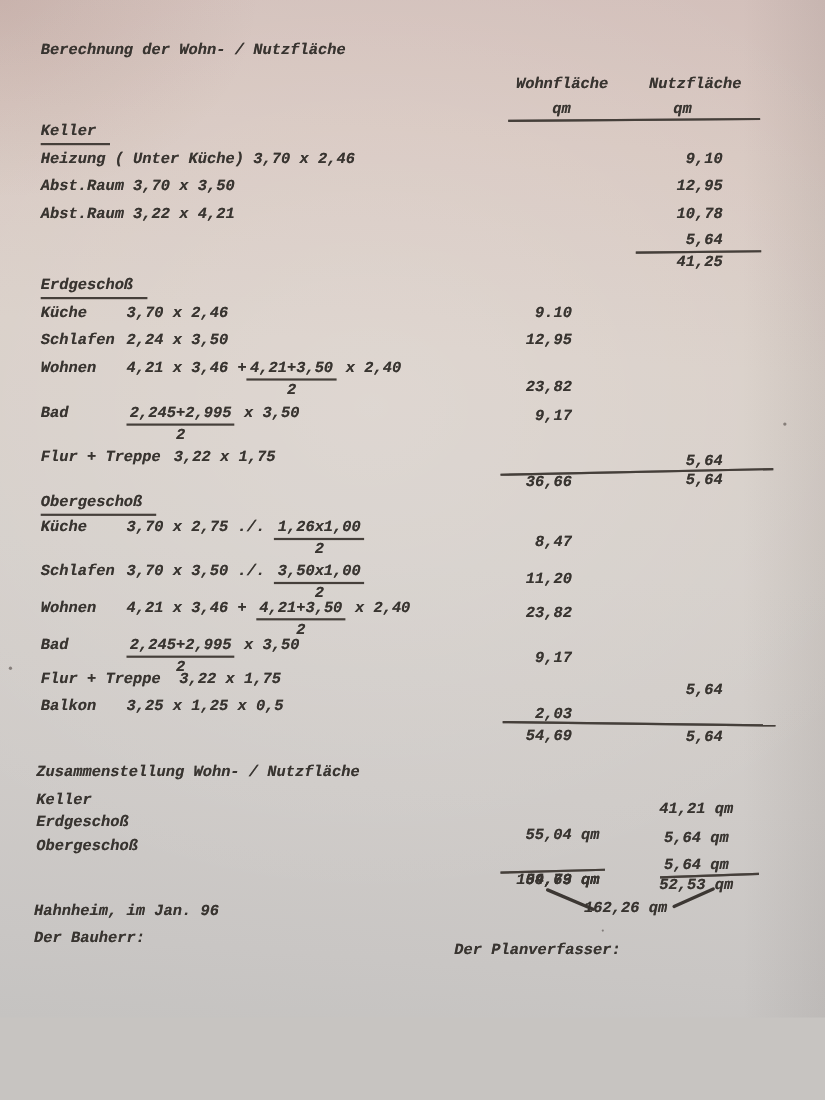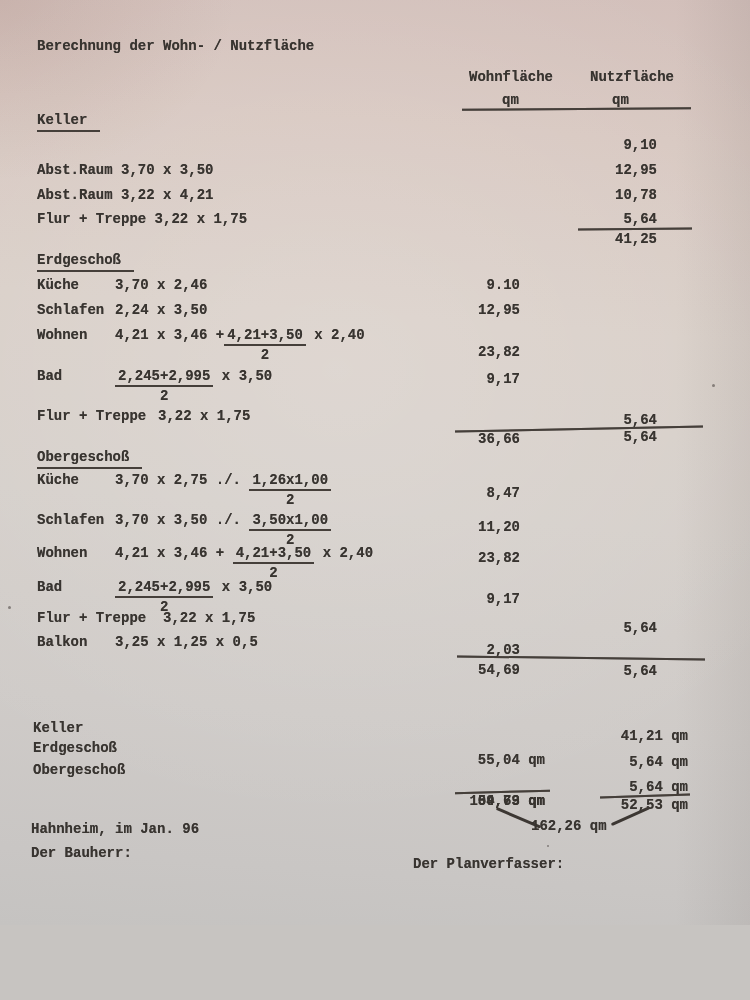--- a/index.html
+++ b/index.html
@@ -8,32 +8,33 @@
     background:#c7c4c1;
     font-family:"Liberation Mono","DejaVu Sans Mono",monospace;
   }
   .paper{
     position:relative;width:750px;height:925px;overflow:hidden;
     background:
       radial-gradient(45% 28% at 0% 0%, rgba(120,70,62,0.13), rgba(120,70,62,0) 70%),
       radial-gradient(120% 80% at 45% 40%, rgba(255,255,255,0.16), rgba(255,255,255,0) 62%),
       linear-gradient(270deg, rgba(95,85,82,0.10), rgba(95,85,82,0) 10%),
       linear-gradient(184deg, #d3c0bb 0%, #d8c8c1 15%, #d9cfc8 35%, #d5cfca 55%, #cfcbc8 76%, #c9c6c4 92%, #c5c3c1 100%);
+    font-style: italic;
   }
   .ln{
     position:absolute;
     font-size:14px;line-height:16px;font-weight:700;
     color:#383430;white-space:pre;
     text-shadow:0 0 0.5px rgba(56,52,48,0.65);
   }
   .hd{border-bottom:2px solid #453f3a;padding:0 13px 2px 0;}
   .vw{left:430px;width:90px;text-align:right;}   
   .vn{left:567px;width:90px;text-align:right;}   
   .vwq{left:435px;width:110px;text-align:right;} 
-  .vnq{left:578px;width:110px;text-align:right;} 
+  .vnq{left:578px;width:110px;text-align:center;} 
   .rule{position:absolute;height:2px;background:#453f3a;box-shadow:0 0 0.6px rgba(56,52,48,0.6);}
   .diag{position:absolute;height:3px;background:#3c3733;border-radius:2px;}
   .frac{display:inline-block;vertical-align:top;text-align:center;}
   .frac .num{display:block;border-bottom:2px solid #453f3a;padding:0 3px 1px 3px;}
   .frac .den{display:block;padding-top:1px;}
   .speck{position:absolute;border-radius:50%;background:rgba(70,62,58,0.55);}
 </style>
 </head>
 <body>
 
@@ -41,26 +42,26 @@
 
   <div class="ln" style="left:37px;top:38px">Berechnung der Wohn- / Nutzfläche</div>
 
   <div class="ln" style="left:469px;top:69px">Wohnfläche</div>
   <div class="ln" style="left:590px;top:69px">Nutzfläche</div>
   <div class="ln" style="left:502px;top:92px">qm</div>
   <div class="ln" style="left:612px;top:92px">qm</div>
   <div class="rule" style="left:462px;top:108px;width:229px;transform:rotate(-0.4deg)"></div>
 
   <div class="ln hd" style="left:37px;top:112px">Keller</div>
+  <div class="ln" style="left:37px;top:137px">Heizung ( Unter Küche) 3,70 x 2,46</div>
   <div class="ln vn" style="top:137px">9,10</div>
   <div class="ln" style="left:37px;top:162px">Abst.Raum 3,70 x 3,50</div>
   <div class="ln vn" style="top:162px">12,95</div>
   <div class="ln" style="left:37px;top:187px">Abst.Raum 3,22 x 4,21</div>
   <div class="ln vn" style="top:187px">10,78</div>
-  <div class="ln" style="left:37px;top:211px">Flur + Treppe 3,22 x 1,75</div>
   <div class="ln vn" style="top:211px">5,64</div>
   <div class="rule" style="left:578px;top:228px;width:114px;transform:rotate(-0.6deg)"></div>
   <div class="ln vn" style="top:231px">41,25</div>
 
   <div class="ln hd" style="left:37px;top:252px">Erdgeschoß</div>
 
   <div class="ln" style="left:37px;top:277px">Küche</div>
   <div class="ln" style="left:115px;top:277px">3,70 x 2,46</div>
   <div class="ln vw" style="top:277px">9.10</div>
 
@@ -107,20 +108,21 @@
   <div class="ln vn" style="top:620px">5,64</div>
 
   <div class="ln" style="left:37px;top:634px">Balkon</div>
   <div class="ln" style="left:115px;top:634px">3,25 x 1,25 x 0,5</div>
   <div class="ln vw" style="top:642px">2,03</div>
 
   <div class="rule" style="left:457px;top:657px;width:248px;transform:rotate(0.7deg)"></div>
   <div class="ln vw" style="top:662px">54,69</div>
   <div class="ln vn" style="top:663px">5,64</div>
 
+  <div class="ln" style="left:33px;top:694px">Zusammenstellung Wohn- / Nutzfläche</div>
 
   <div class="ln" style="left:33px;top:720px">Keller</div>
   <div class="ln vnq" style="top:728px">41,21 qm</div>
 
   <div class="ln" style="left:33px;top:740px">Erdgeschoß</div>
   <div class="ln vwq" style="top:752px">55,04 qm</div>
   <div class="ln vnq" style="top:754px">5,64 qm</div>
 
   <div class="ln" style="left:33px;top:762px">Obergeschoß</div>
   <div class="ln vwq" style="top:793px">54,69 qm</div>

